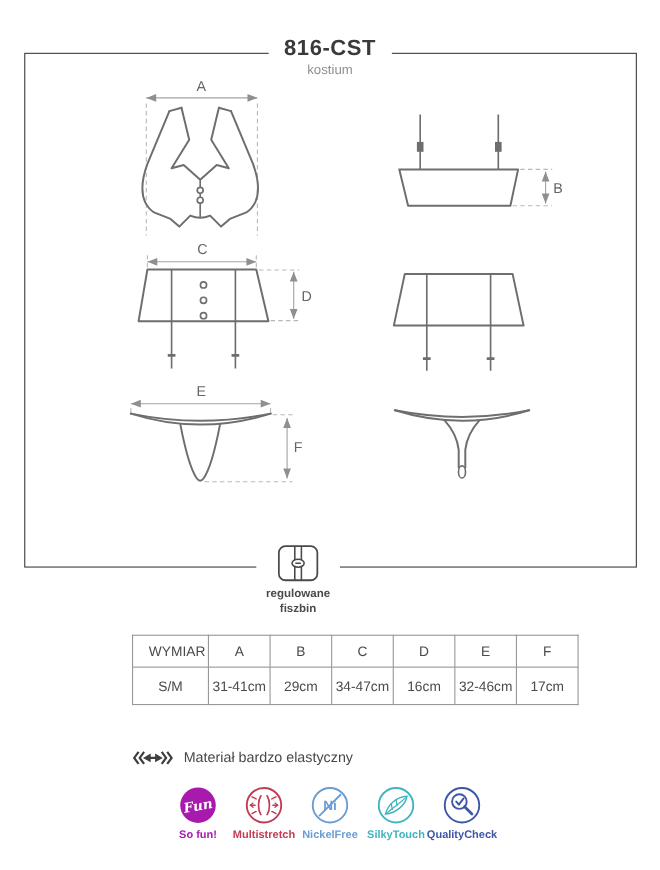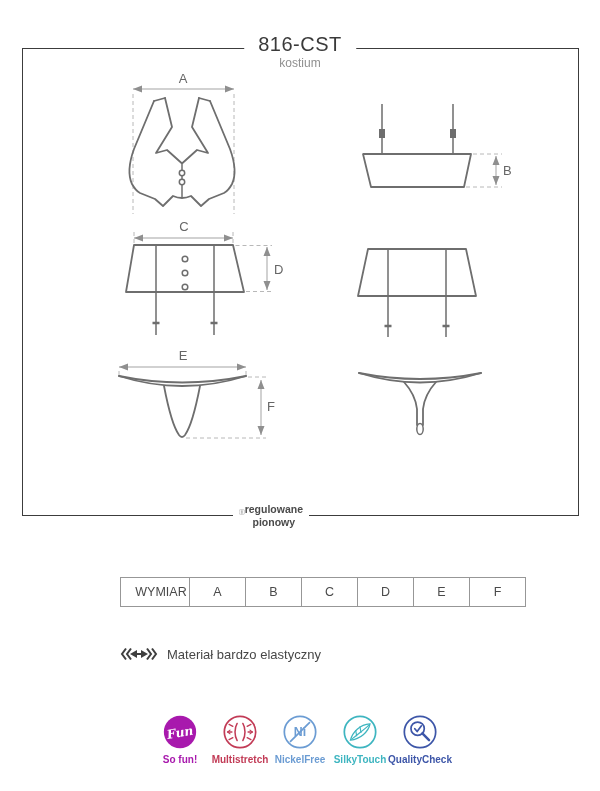--- a/index.html
+++ b/index.html
@@ -7,43 +7,43 @@
            font-family:"Liberation Sans", sans-serif; overflow:hidden; }
 
   
   .frame { position:absolute; left:22px; top:48px; width:555px; height:466px;
            border:1px solid #3c3c3c; z-index:1; }
   .frame svg { position:absolute; left:0; top:0; }
 
   
   .title-block { position:absolute; left:50%; top:33px; transform:translateX(-50%);
                  background:#fff; padding:0 14px; text-align:center; z-index:2; }
-  .title { font-size:20px; font-weight:normal; color:#3a3a3a; letter-spacing:.5px; line-height:1.1; }
+  .title { font-size:20px; font-weight:bold; color:#3a3a3a; letter-spacing:.5px; line-height:1.1; }
   .subtitle { font-size:12px; color:#8f8f8f; margin-top:1px; }
 
   
   .features { position:absolute; left:233px; top:495px; z-index:2; background:#fff;
               display:flex; gap:8px; padding:0 6px 4px 6px; }
-  .feature { width:64px; display:flex; align-items:flex-end; }
+  .feature { width:64px; display:flex; flex-direction:column; align-items:center; }
   .flabel { margin-top:5px; font-size:10.5px; font-weight:bold; color:#4a4a4a;
             text-align:center; line-height:1.25; }
 
   
   .size-table { position:absolute; left:120px; top:577px; border-collapse:collapse;
                 color:#4a4a4a; font-size:12.5px; table-layout:fixed; }
   .size-table td, .size-table th { border:1px solid #979797; text-align:center;
                 font-weight:normal; padding:0 2px; overflow:hidden; }
   .size-table .c0 { width:52px;padding-left:14px; }
   .size-table .c  { width:51px; }
   .size-table tr.hdr td { height:28px; }
   .size-table tr.row td { height:33px; }
 
   
-  .material { position:absolute; left:120px; top:647px; display:flex;
-              align-items:flex-start; gap:9px; color:#474747; font-size:13px; }
+  .material { position:absolute; left:120px; top:681px; display:flex;
+              align-items:flex-end; gap:9px; color:#474747; font-size:13px; }
 
   
   .badges { position:absolute; left:0; right:0; top:713px; display:flex;
             justify-content:center; gap:2px; }
   .badge { width:58px; display:flex; flex-direction:column; align-items:center; }
   .badge svg { width:38px; height:38px; }
   .badge-label { margin-top:3px; font-size:10px; font-weight:bold; white-space:nowrap; }
   .c-fun { color:#a819ad; } .c-stretch { color:#c23b56; } .c-nickel { color:#6b9cd3; }
   .c-silky { color:#3eb5c0; } .c-quality { color:#3d56a8; }
 
@@ -161,36 +161,45 @@
   <div class="features">
     <div class="feature">
       <svg width="38" height="34" viewBox="0 0 38 34">
         <rect class="fbox-stroke" x="1.5" y="1.5" width="35" height="31" rx="6"></rect>
         <path class="fbox-line" d="M16 1.5 V32.5 M22 1.5 V32.5"></path>
         <ellipse cx="19" cy="17" rx="5.5" ry="3.6" fill="#fff" stroke="#4a4a4a" stroke-width="1.4"></ellipse>
         <path class="fbox-line" d="M16.5 17 H21.5"></path>
       </svg>
       <div class="flabel">
         <div>regulowane</div>
-        <div>pionowy</div>
+        <div>fiszbin</div>
       </div>
     </div>
   </div>
 
   <table class="size-table">
     <tbody>
         <tr class="hdr">
       <td class="c0">WYMIAR</td>
       <td class="c">A</td>
       <td class="c">B</td>
       <td class="c">C</td>
       <td class="c">D</td>
       <td class="c">E</td>
       <td class="c">F</td>
     </tr>
+    <tr class="row">
+      <td>S/M</td>
+      <td>31-41cm</td>
+      <td>29cm</td>
+      <td>34-47cm</td>
+      <td>16cm</td>
+      <td>32-46cm</td>
+      <td>17cm</td>
+    </tr>
   </tbody>
     </table>
 
   <div class="material">
     <svg width="38" height="14" viewBox="0 0 38 14">
       <g stroke="#3f3f3f" stroke-width="2" fill="none">
         <path d="M6 1.5 L2 7 L6 12.5"></path>
         <path d="M11 1.5 L7 7 L11 12.5"></path>
         <path d="M32 1.5 L36 7 L32 12.5"></path>
         <path d="M27 1.5 L31 7 L27 12.5"></path>

